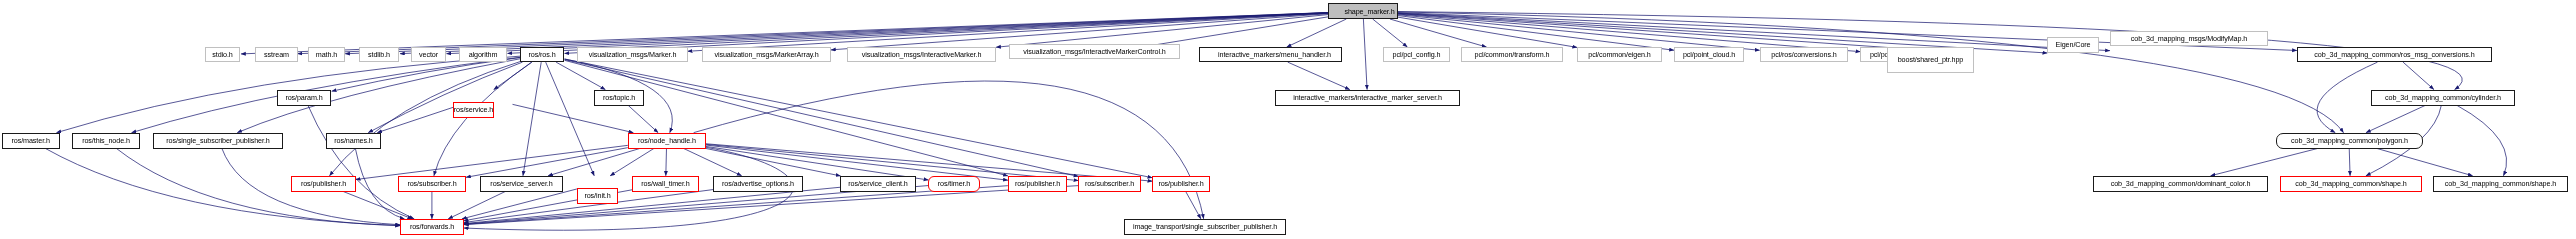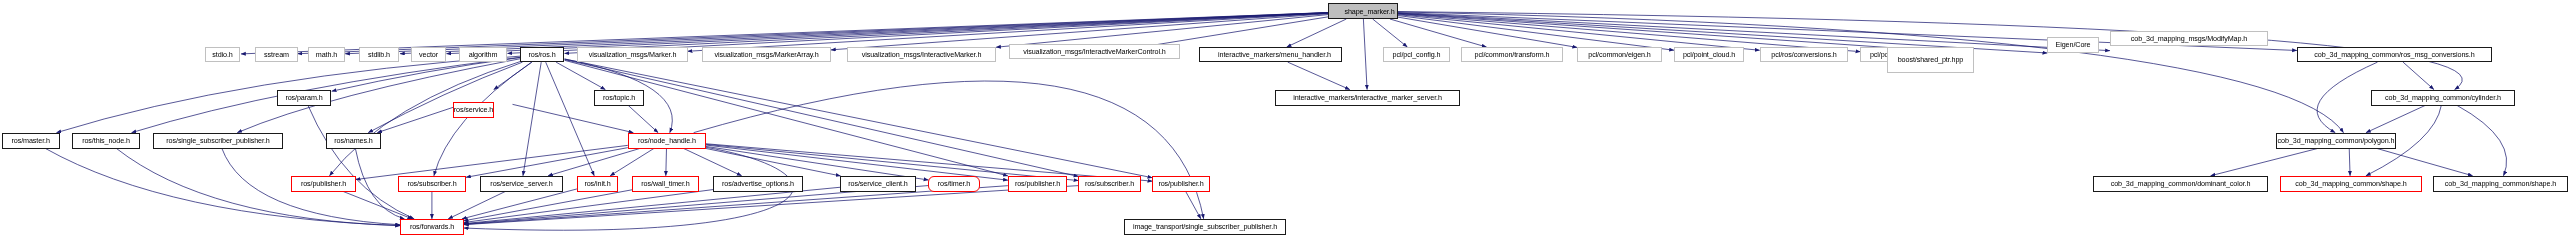--- a/index.html
+++ b/index.html
@@ -151,25 +151,25 @@
       <div class="gnode doc" style="left: 277px; top: 90px; width: 54px; height: 15.7px;">ros/param.h</div>
       <div class="gnode red" style="left: 453px; top: 90px; width: 41px; height: 15.7px; margin-top: 12px;">ros/service.h</div>
       <div class="gnode doc" style="left: 594px; top: 90px; width: 50px; height: 15.7px;">ros/topic.h</div>
       <div class="gnode doc" style="left: 1275px; top: 90px; width: 185px; height: 15.7px;">interactive_markers/interactive_marker_server.h</div>
       <div class="gnode doc" style="left: 2371px; top: 90px; width: 144px; height: 15.7px;">cob_3d_mapping_common/cylinder.h</div>
       <div class="gnode doc" style="left: 1.7px; top: 133px; width: 58px; height: 15.7px;">ros/master.h</div>
       <div class="gnode doc" style="left: 72px; top: 133px; width: 68px; height: 15.7px;">ros/this_node.h</div>
       <div class="gnode doc" style="left: 153px; top: 133px; width: 130px; height: 15.7px;">ros/single_subscriber_publisher.h</div>
       <div class="gnode doc" style="left: 326px; top: 133px; width: 55px; height: 15.7px;">ros/names.h</div>
       <div class="gnode red" style="left: 628px; top: 133px; width: 78px; height: 15.7px;">ros/node_handle.h</div>
-      <div class="gnode doc" style="left: 2276px; top: 133px; width: 120px; height: 15.7px;">cob_3d_mapping_common/polygon.h</div>
+      <div class="gnode doc" style="left: 2276px; top: 133px; width: 147px; height: 15.7px; border-radius: 7px;">cob_3d_mapping_common/polygon.h</div>
       <div class="gnode red" style="left: 291px; top: 176px; width: 65px; height: 15.7px;">ros/publisher.h</div>
       <div class="gnode red" style="left: 398px; top: 176px; width: 68px; height: 15.7px;">ros/subscriber.h</div>
       <div class="gnode doc" style="left: 480px; top: 176px; width: 83px; height: 15.7px;">ros/service_server.h</div>
-      <div class="gnode red" style="left: 577px; top: 176px; width: 41px; height: 15.7px;">ros/init.h</div>
+      <div class="gnode red" style="left: 577px; top: 188px; width: 41px; height: 15.7px;">ros/init.h</div>
       <div class="gnode red" style="left: 632px; top: 176px; width: 67px; height: 15.7px;">ros/wall_timer.h</div>
       <div class="gnode doc" style="left: 713px; top: 176px; width: 90px; height: 15.7px;">ros/advertise_options.h</div>
       <div class="gnode doc" style="left: 840px; top: 176px; width: 76px; height: 15.7px;">ros/service_client.h</div>
       <div class="gnode red" style="left: 928px; top: 176px; width: 52px; height: 15.7px; border-radius: 6px;">ros/timer.h</div>
       <div class="gnode red" style="left: 1008px; top: 176px; width: 59px; height: 15.7px;">ros/publisher.h</div>
       <div class="gnode red" style="left: 1078px; top: 176px; width: 63px; height: 15.7px;">ros/subscriber.h</div>
       <div class="gnode red" style="left: 1152px; top: 176px; width: 58px; height: 15.7px;">ros/publisher.h</div>
       <div class="gnode doc" style="left: 2093px; top: 176px; width: 175px; height: 15.7px;">cob_3d_mapping_common/dominant_color.h</div>
       <div class="gnode red" style="left: 2280px; top: 176px; width: 142px; height: 15.7px;">cob_3d_mapping_common/shape.h</div>
       <div class="gnode doc" style="left: 2433px; top: 176px; width: 135px; height: 15.7px;">cob_3d_mapping_common/shape.h</div>

